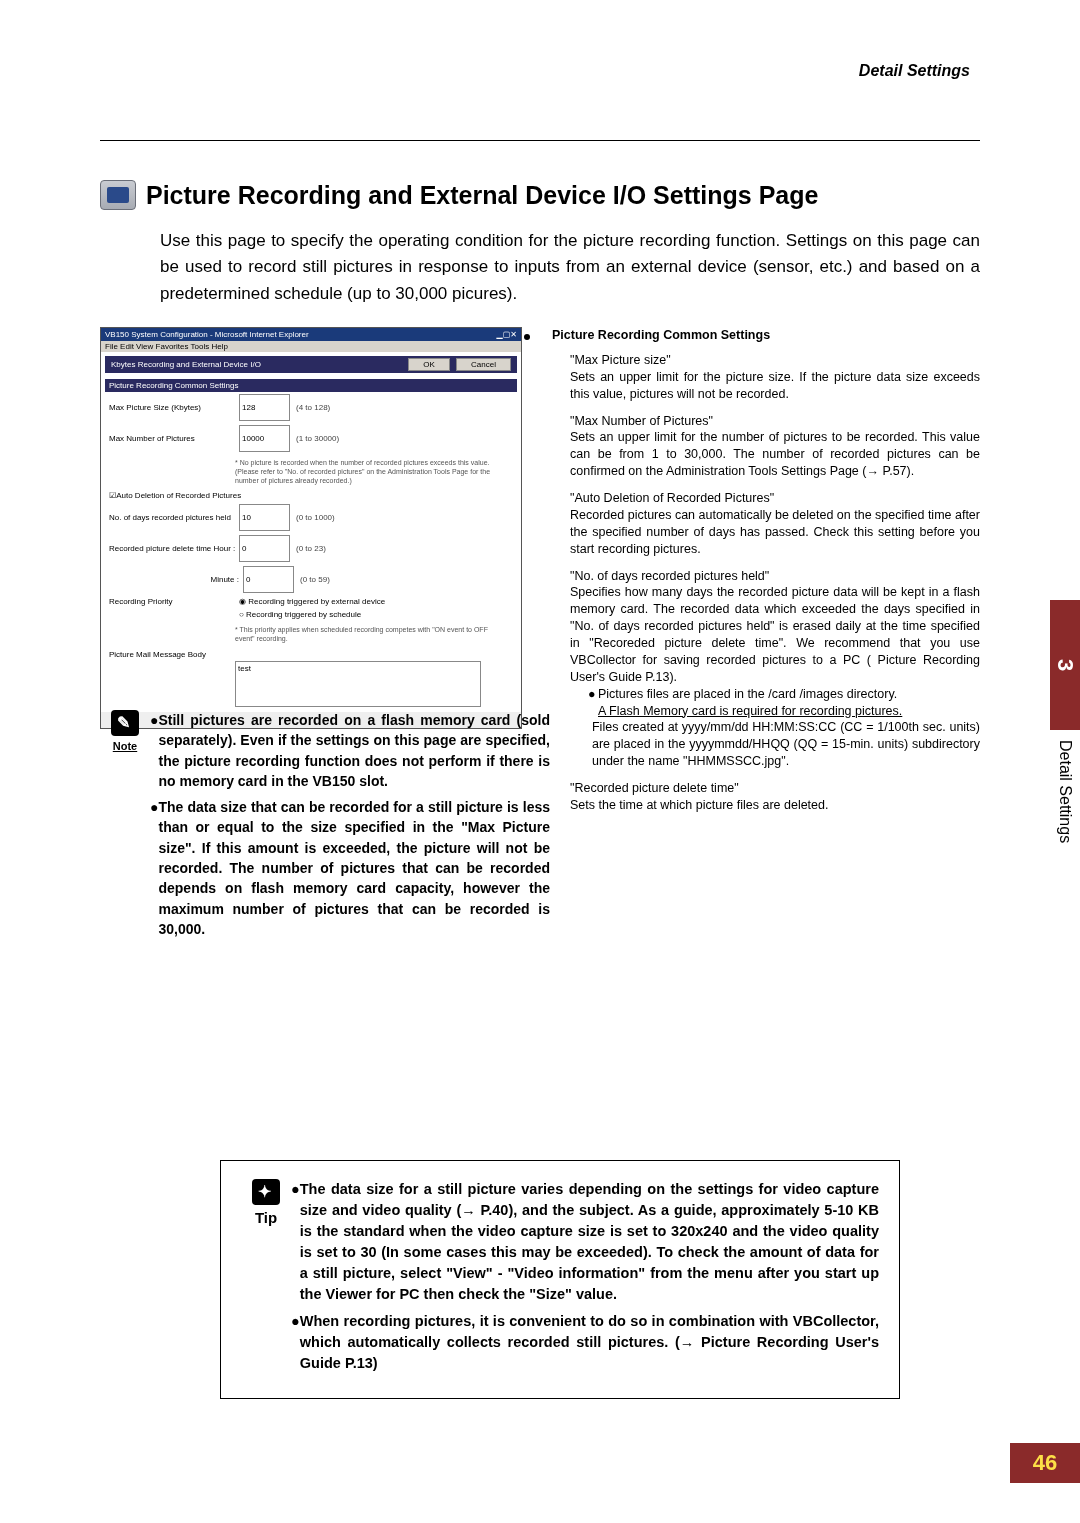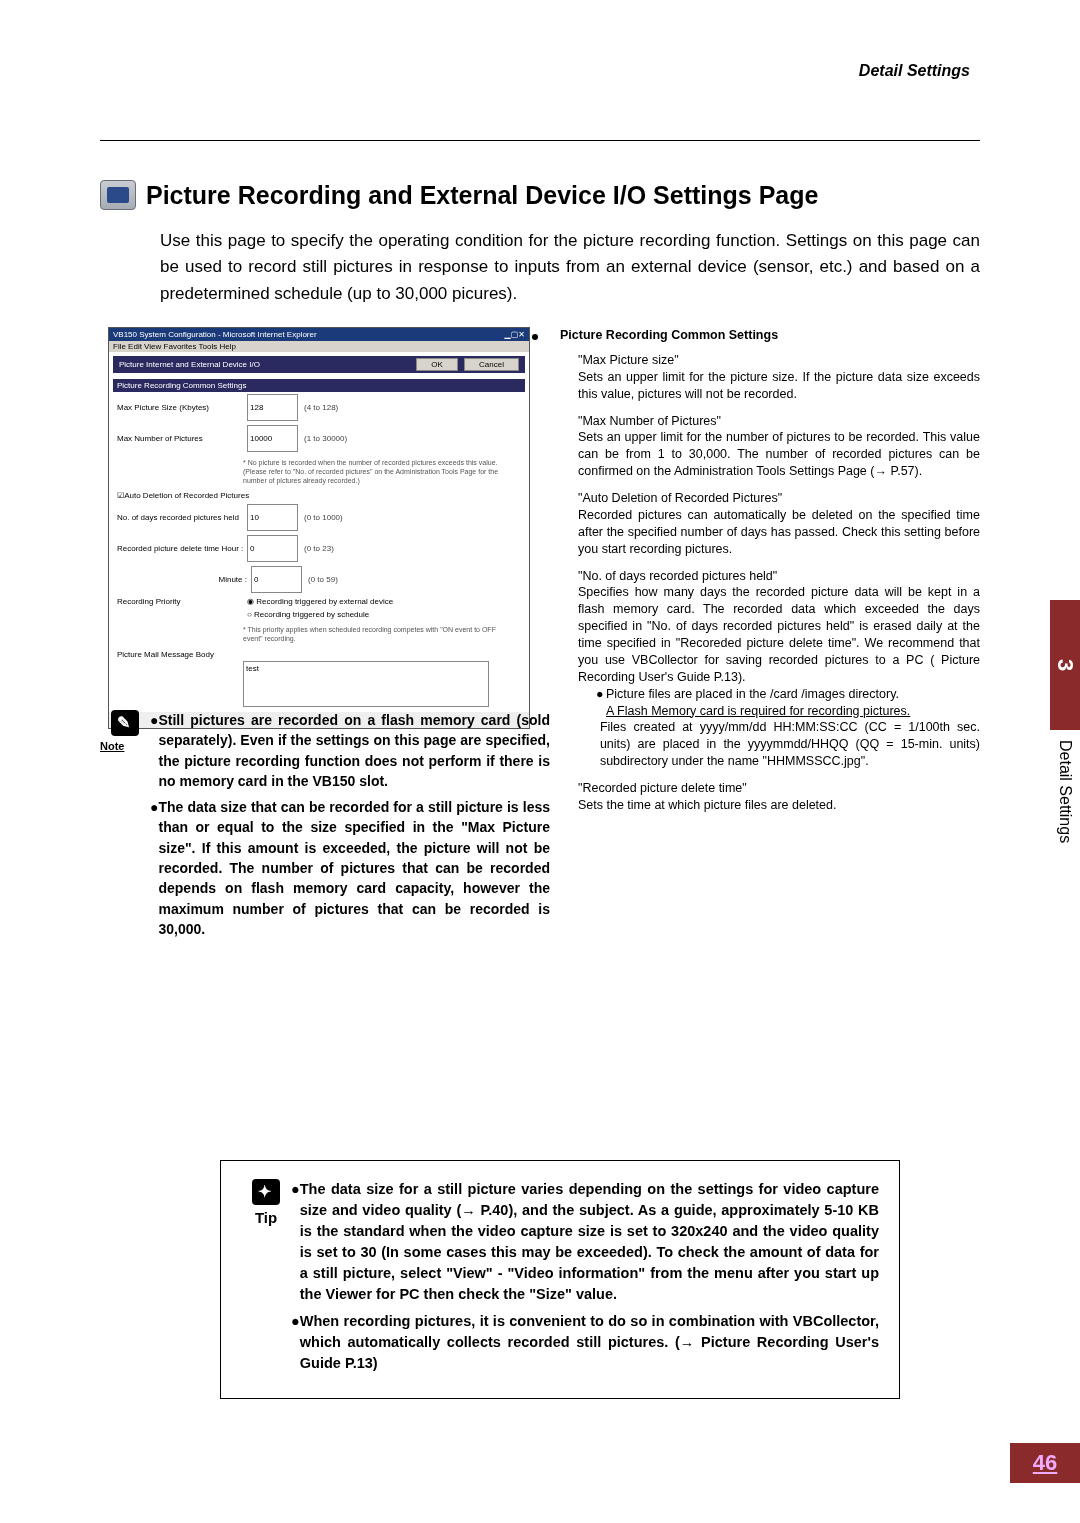--- a/index.html
+++ b/index.html
@@ -62,21 +62,21 @@
   }
   .intro {
     font-size: 17px;
     line-height: 1.55;
     text-align: justify;
     margin-left: 60px;
     margin-bottom: 20px;
   }
   .two-col {
     display: flex;
-    margin-left: 8px;
+    margin-left: 0;
     gap: 30px;
   }
   .screenshot {
     width: 420px;
     height: 400px;
     border: 1px solid #555;
     background: #efefef;
     font-size: 8px;
     position: relative;
     overflow: hidden;
@@ -154,20 +154,21 @@
   .sub-bullet .dot{ width:10px;}
   .underline{ text-decoration:underline; }
   .note-area{
     display:flex;
     margin-top:30px;
     margin-left:80px;
     margin-right:510px;
   }
   .note-icon-col{
     width:50px;
+    text-align:center;
     font-size:11px;
     font-weight:bold;
     text-decoration:underline;
   }
   .note-icon{
     width:28px;height:26px;
     background:#000;
     color:#fff;
     border-radius:4px;
     margin:0 auto 4px;
@@ -245,26 +246,25 @@
     writing-mode:vertical-rl;
     font-size:16px;
   }
   .page-num{
     position:absolute;
     right:0;
     bottom:40px;
     width:70px;
     height:40px;
     background:#8a2a2a;
-    color:#f0abfc;
+    color:#fde047;
     font-size:22px;
     font-weight:bold;
     text-align:center;
     line-height:40px;
-    text-decoration:underline;
   }
 </style>
 </head>
 <body>
 
 <div class="page">
   <div class="header-right">Detail Settings</div>
   <div class="top-rule"></div>
 
   <div class="title-row">
@@ -277,21 +277,21 @@
   <div class="two-col">
 
     <div class="screenshot">
       <div class="ss-titlebar">
         <span>VB150 System Configuration - Microsoft Internet Explorer</span>
         <span>▁▢✕</span>
       </div>
       <div class="ss-menubar">File   Edit   View   Favorites   Tools   Help</div>
       <div class="ss-body">
         <div class="ss-darkhdr">
-          <span>Picture Internet and External Device I/O</span>
+          <span>Kbytes Recording and External Device I/O</span>
           <span>
             <span class="ss-btn">OK</span>
             <span class="ss-btn">Cancel</span>
           </span>
         </div>
         <div class="ss-section">Picture Recording Common Settings</div>
         <div class="ss-row">
           <span class="ss-label">Max Picture Size (Kbytes)</span>
           <span class="ss-input">128</span>
           <span class="ss-hint">(4 to 128)</span>
@@ -353,21 +353,21 @@
         <div class="rc-quote">"Auto Deletion of Recorded Pictures"</div>
         <div>Recorded pictures can automatically be deleted on the specified time after the specified number of days has passed. Check this setting before you start recording pictures.</div>
       </div>
       <div class="rc-block">
         <div class="rc-quote">"No. of days recorded pictures held"</div>
         <div>
           <span>Specifies how many days the recorded picture data will be kept in a flash memory card. The recorded data which exceeded the days specified in "No. of days recorded pictures held" is erased daily at the time specified in "Recoreded picture delete time". We recommend that you use VBCollector for saving recorded pictures to a PC ( Picture Recording User's Guide P.13).</span>
         </div>
         <div class="sub-bullet">
             <span class="dot">●</span>
-            <span>Picture files are placed in the /card /images directory.</span>
+            <span>Pictures files are placed in the /card /images directory.</span>
           </div>
         <div class="sub-bullet">
             <span class="dot"></span>
             <span class="underline">A Flash Memory card is required for recording pictures.</span>
           </div>
         <div class="sub-bullet">
             <span class="dot"></span>
             <span>Files created at yyyy/mm/dd HH:MM:SS:CC (CC = 1/100th sec. units) are placed in the yyyymmdd/HHQQ (QQ = 15-min. units) subdirectory under the name "HHMMSSCC.jpg".</span>
           </div>
       </div>

